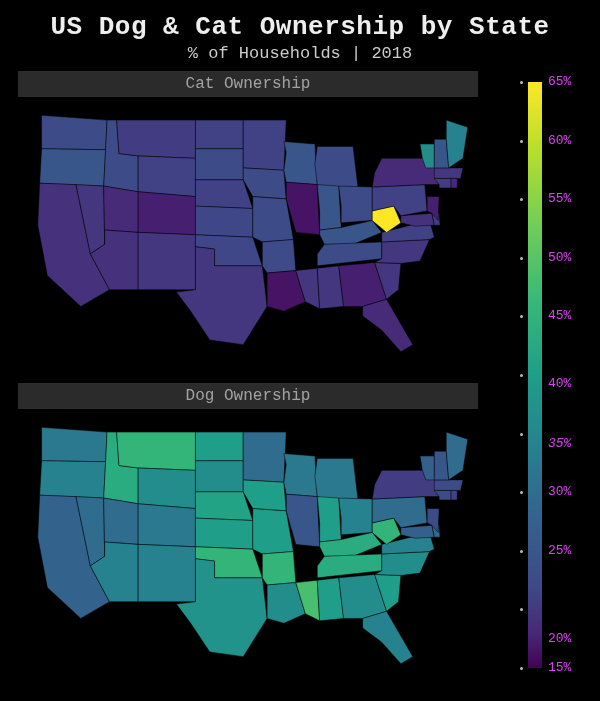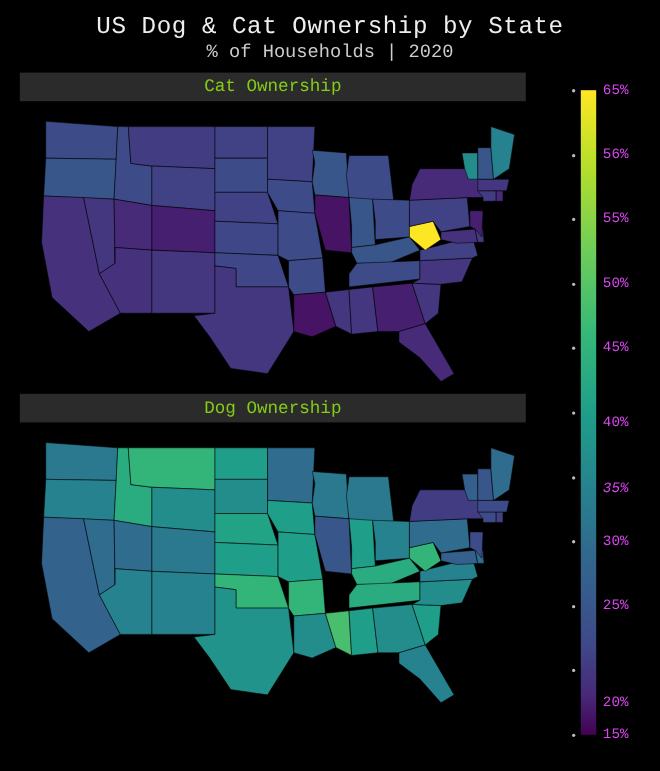--- a/index.html
+++ b/index.html
@@ -1,35 +1,35 @@
 <!DOCTYPE html>
 <html><head>
 <meta charset="utf-8">
 <style>
   html,body{margin:0;padding:0;background:#000;font-family:"Courier New",Consolas,monospace;color:#eee}
   #wrap{width:600px;height:701px;position:relative;overflow:hidden}
-  .title{text-align:center;font-size:22px;font-weight:400;padding:12px 0 0;letter-spacing:.5px}
+  .title{text-align:center;font-size:26px;font-weight:700;padding:12px 0 0;letter-spacing:.5px}
   .subtitle{text-align:center;font-size:17px;color:#ccc;margin-top:2px;margin-bottom:8px}
   .panel{width:460px;margin-left:18px}
-  .panel-header{background:#2b2b2b;color:#84cc16;font-size:16px;text-align:center;height:26px;line-height:26px;margin-bottom:4px}
+  .panel-header{background:#2b2b2b;color:#a3a3a3;font-size:16px;text-align:center;height:26px;line-height:26px;margin-bottom:4px}
   .map-slot{width:460px;height:258px;position:relative}
   svg.usmap{width:100%;height:100%}
   svg.usmap path{stroke:#000;stroke-width:1}
   .legend{position:absolute;right:18px;top:76px;width:60px;height:598px}
   .legend .bar{position:absolute;left:6px;top:6px;width:14px;height:586px;
     background:linear-gradient(to bottom,#fde725 0%,#b5de2b 12%,#6dcd59 25%,#35b779 38%,#1f9e89 50%,#26828e 62%,#31688e 72%,#3e4989 86%,#482878 94%,#440154 100%)}
   .legend .tick{position:absolute;left:26px;font-size:13px;color:#d946ef}
   .legend .dot{position:absolute;left:-2px;width:3px;height:3px;background:#bbb;border-radius:50%}
 </style>
 </head>
 <body>
 <div id="wrap">
 
   <div class="title">US Dog &amp; Cat Ownership by State</div>
-  <div class="subtitle">% of Households | 2020</div>
+  <div class="subtitle">% of Households | 2018</div>
 
   <div class="panel">
     <div class="panel-header">Cat Ownership</div>
     <div class="map-slot">
       <svg class="usmap" viewBox="0 0 960 540" id="map-cat">
           <path d="M48,30 L185,40 L182,102 L48,100 Z" fill="rgb(61,76,137)">
             <title>WA: 28%</title>
           </path>
           <path d="M48,100 L182,102 L178,178 L44,172 Z" fill="rgb(57,86,139)">
             <title>OR: 30%</title>
@@ -169,21 +169,21 @@
           <path d="M870,80 L895,80 L900,140 L870,140 L870,90 Z" fill="rgb(57,86,139)">
             <title>NH: 30%</title>
           </path>
           <path d="M895,40 L940,55 L930,120 L900,140 L895,80 Z" fill="rgb(38,130,142)">
             <title>ME: 40%</title>
           </path>
         </svg>
     </div>
   </div>
 
-  <div class="panel" style="margin-top:4px">
+  <div class="panel" style="margin-top:24px">
     <div class="panel-header">Dog Ownership</div>
     <div class="map-slot">
       <svg class="usmap" viewBox="0 0 960 540" id="map-dog">
           <path d="M48,30 L185,40 L182,102 L48,100 Z" fill="rgb(42,121,142)">
             <title>WA: 38%</title>
           </path>
           <path d="M48,100 L182,102 L178,178 L44,172 Z" fill="rgb(38,130,142)">
             <title>OR: 40%</title>
           </path>
           <path d="M44,172 L120,175 L150,320 L190,395 L130,430 L60,365 L40,260 Z" fill="rgb(51,99,141)">
@@ -325,21 +325,21 @@
             <title>ME: 35%</title>
           </path>
         </svg>
     </div>
   </div>
 
   <div class="legend">
     <div class="bar"></div>
   <div class="tick" style="top: -2px;">65%</div>
       <div class="dot" style="top: 5px;"></div>
-      <div class="tick" style="top: 56.6px;">56%</div>
+      <div class="tick" style="top: 56.6px;">60%</div>
       <div class="dot" style="top: 63.6px;"></div>
       <div class="tick" style="top: 115.2px;">55%</div>
       <div class="dot" style="top: 122.2px;"></div>
       <div class="tick" style="top: 173.8px; text-align: right;">50%</div>
       <div class="dot" style="top: 180.8px;"></div>
       <div class="tick" style="top: 232.4px;">45%</div>
       <div class="dot" style="top: 239.4px;"></div>
       <div class="tick" style="top: 300px; text-align: center;">40%</div>
       <div class="dot" style="top: 298px;"></div>
       <div class="tick" style="top: 360px; font-style: italic;">35%</div>

